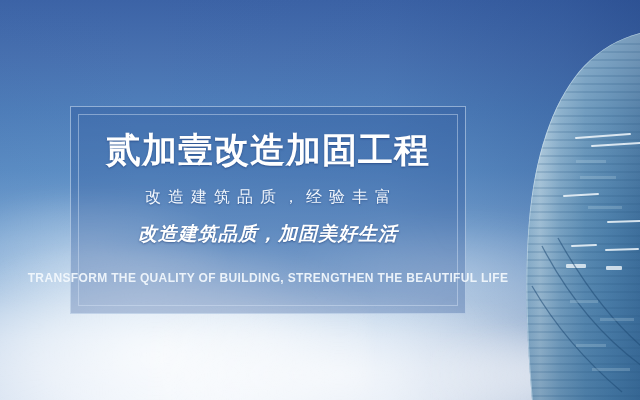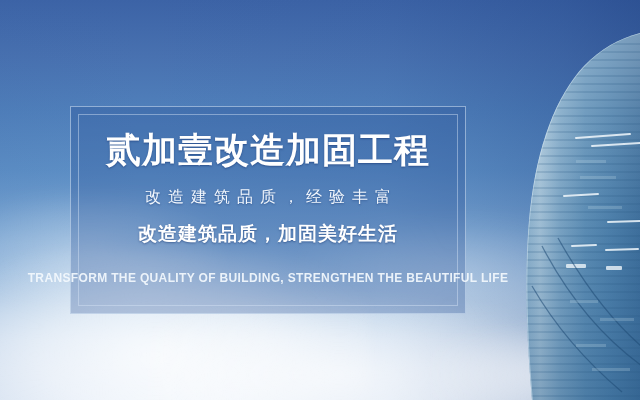--- a/index.html
+++ b/index.html
@@ -158,20 +158,21 @@
     text-shadow: 0 1px 2px rgba(20,50,110,0.45);
   }
   .sub-two {
     margin-top: 13px;
     font-size: 19px;
     font-weight: bold;
     color: #ffffff;
     letter-spacing: 1px;
     white-space: nowrap;
     text-shadow: 0 1px 2px rgba(20,50,110,0.5);
+    font-style: italic;
   }
   .sub-en {
     margin-top: 24px;
     font-size: 12px;
     font-weight: bold;
     color: rgba(243,248,253,0.92);
     letter-spacing: 0.35px;
     white-space: nowrap;
   }
 </style>

